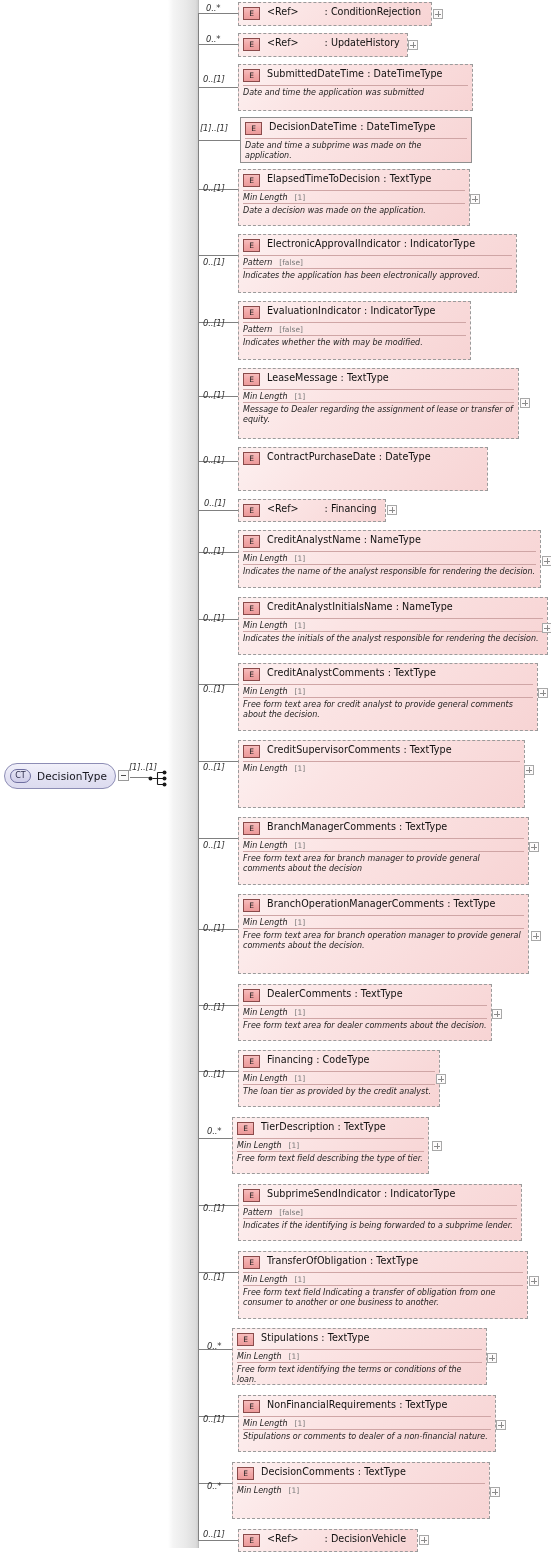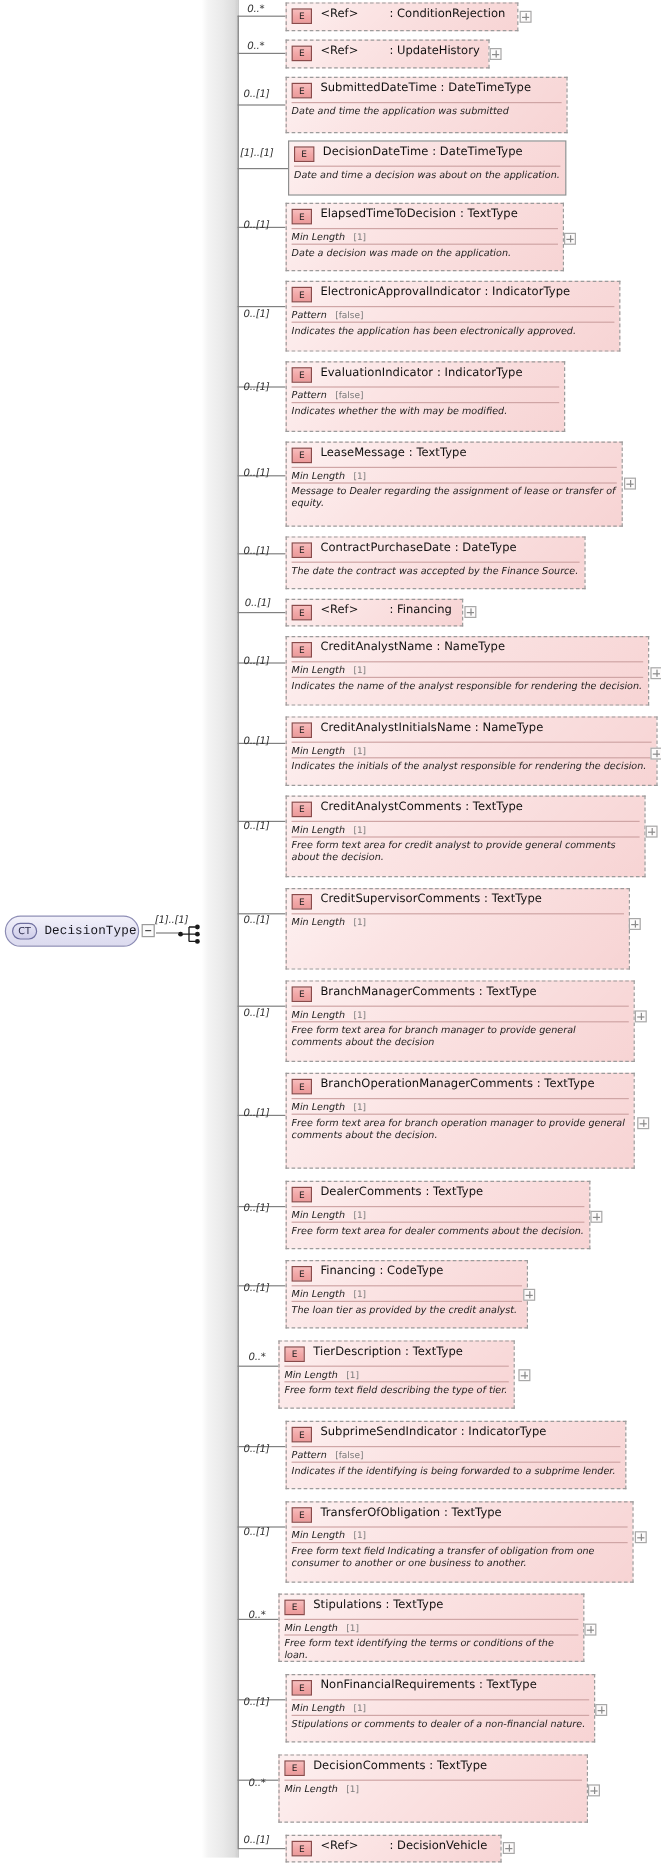--- a/index.html
+++ b/index.html
@@ -17,21 +17,21 @@
     background:linear-gradient(to bottom,#f2f1fa 0%,#e3e2f3 55%,#dcdbef 100%);
     display:flex;align-items:center;box-sizing:border-box;
   }
   .ct-badge{
     margin-left:5px;width:21px;height:14px;box-sizing:border-box;
     border:1px solid #6f6fa0;border-radius:7px;
     background:linear-gradient(to bottom,#e6e5f5,#cfcde9);
     font-size:8px;line-height:12px;text-align:center;color:#2c2c4a;
     font-family:"DejaVu Sans","Liberation Sans",sans-serif;
   }
-  .ct-label{margin-left:6px;font-size:10.5px;color:#15151c;letter-spacing:.1px;font-family:Liberation Mono, monospace;}
+  .ct-label{margin-left:6px;font-size:10.5px;color:#15151c;letter-spacing:.1px;}
   .ct-collapse{
     position:absolute;left:118px;top:770px;width:11px;height:11px;
     border:1px solid #9a9a9a;background:#fbfbfb;box-sizing:border-box;
   }
   .ct-collapse:before{
     content:"";position:absolute;left:2px;top:4px;width:5px;height:1px;background:#4a4a4a;
   }
 
   
   .group-bar{
@@ -203,21 +203,21 @@
           <div class="e-badge">E</div>
           <div class="e-title">SubmittedDateTime : DateTimeType</div>
         </div>
         <div class="doc">Date and time the application was submitted</div>
       </div>
       <div class="ebox solid" style="left: 240px; top: 117px; width: 232px; height: 46px;">
         <div class="hdr">
           <div class="e-badge">E</div>
           <div class="e-title">DecisionDateTime : DateTimeType</div>
         </div>
-        <div class="doc">Date and time a decision was about on the application.</div>
+        <div class="doc">Date and time a subprime was made on the application.</div>
       </div>
       <div class="ebox" style="left: 238px; top: 169px; width: 232px; height: 57px;">
         <div class="hdr">
           <div class="e-badge">E</div>
           <div class="e-title">ElapsedTimeToDecision : TextType</div>
         </div>
         <div class="facet"><span>Min Length</span><span class="fval">[1]</span></div>
         <div class="doc">Date a decision was made on the application.</div>
       </div>
       <div class="plus" style="left: 470px; top: 194px;"></div>
@@ -244,21 +244,20 @@
         </div>
         <div class="facet"><span>Min Length</span><span class="fval">[1]</span></div>
         <div class="doc">Message to Dealer regarding the assignment of lease or transfer of equity.</div>
       </div>
       <div class="plus" style="left: 520px; top: 398px;"></div>
       <div class="ebox" style="left: 238px; top: 447px; width: 250px; height: 44px;">
         <div class="hdr">
           <div class="e-badge">E</div>
           <div class="e-title">ContractPurchaseDate : DateType</div>
         </div>
-        <div class="doc">The date the contract was accepted by the Finance Source.</div>
       </div>
       <div class="ebox ref" style="left: 238px; top: 499px; width: 148px; height: 23px;">
         <div class="hdr">
           <div class="e-badge">E</div>
           <span class="ref-name">&lt;Ref&gt;</span>
           <span class="ref-type">: Financing</span>
         </div>
       </div>
       <div class="plus" style="left: 387px; top: 505px;"></div>
       <div class="ebox" style="left: 238px; top: 530px; width: 303px; height: 58px;">

